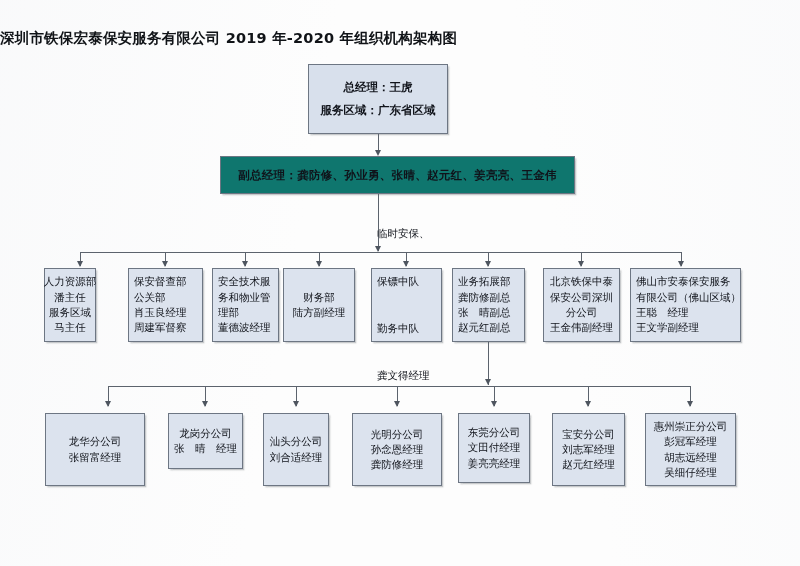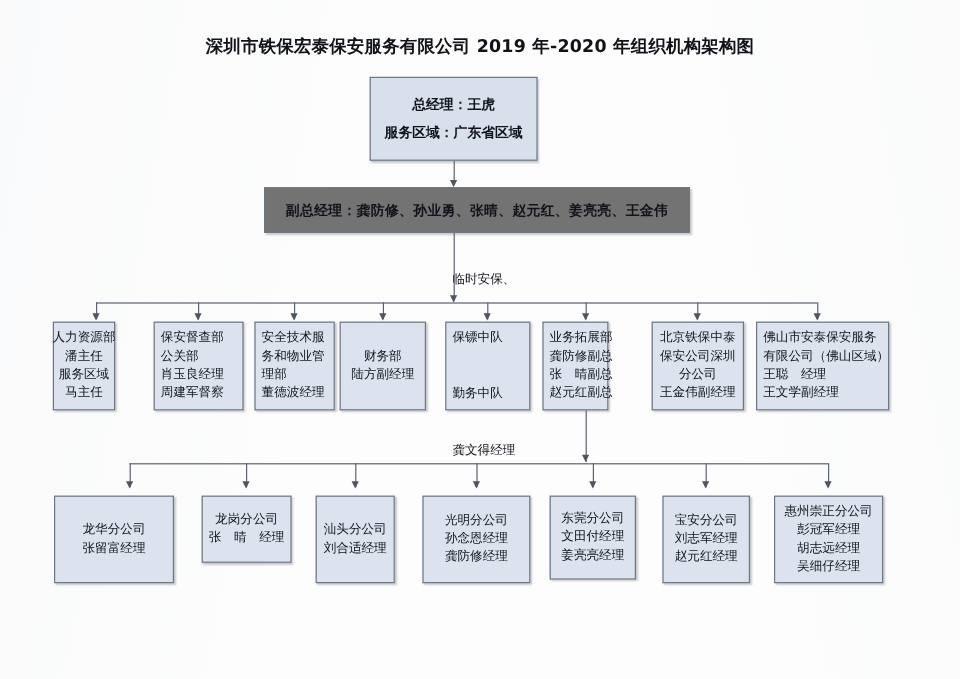--- a/index.html
+++ b/index.html
@@ -33,21 +33,20 @@
       linear-gradient(100deg, rgba(246,247,249,0.55) 0%, rgba(255,255,255,0) 38%),
       linear-gradient(260deg, rgba(247,248,250,0.5) 0%, rgba(255,255,255,0) 32%);
     pointer-events: none;
   }
 
   #chart-title {
     position: absolute;
     left: 0;
     top: 29px;
     width: 800px;
-    text-align: center;
     font-size: 14.5px;
     font-weight: 700;
     letter-spacing: 0.2px;
     white-space: nowrap;
     color: #101317;
   }
 
   .node {
     position: absolute;
     box-sizing: border-box;
@@ -66,21 +65,21 @@
   .node.center { align-items: center; text-align: center; }
   .node.left   { align-items: flex-start; text-align: left; }
 
   .node.top-node {
     background: #d8e0ec;
     font-size: 11.5px;
     line-height: 2.0;
     font-weight: 600;
   }
   .node.deputy-node {
-    background: #737373;
+    background: #0f766e;
     font-size: 11.5px;
     font-weight: 600;
     letter-spacing: 0.3px;
   }
 
   
   .vline {
     position: absolute;
     width: 1px;
     background: #5c636d;
@@ -173,21 +172,21 @@
     <div class="ln">陆方副经理</div>
   </div>
 
   <div class="node left" style="left:371px; top:268px; width:71px; height:74px;gap:32px;">
     <div class="ln">临时安保、</div>
     <div class="ln">保镖中队</div>
     <div class="ln">勤务中队</div>
     <div class="ln">龚文得经理</div>
   </div>
 
-  <div class="node left" style="left:452px; top:268px; width:55px; height:74px;">
+  <div class="node left" style="left:452px; top:268px; width:73px; height:74px;">
     <div class="ln">业务拓展部</div>
     <div class="ln">龚防修副总</div>
     <div class="ln">张　晴副总</div>
     <div class="ln">赵元红副总</div>
   </div>
 
   <div class="node center" style="left:543px; top:268px; width:77px; height:74px;">
     <div class="ln">北京铁保中泰</div>
     <div class="ln">保安公司深圳</div>
     <div class="ln">分公司</div>

